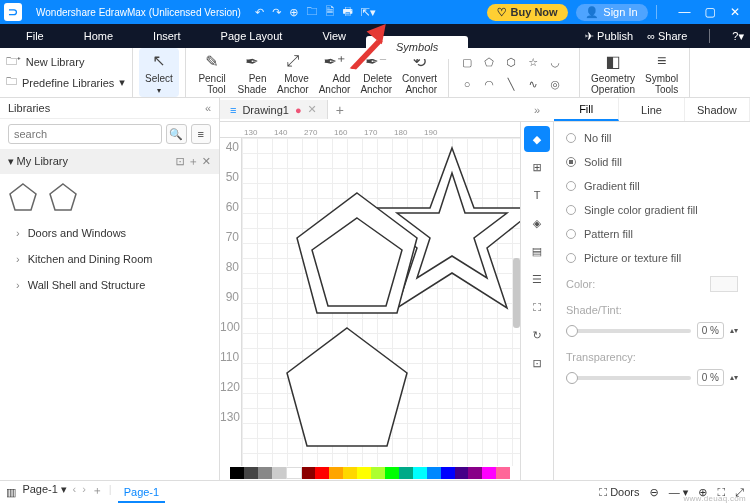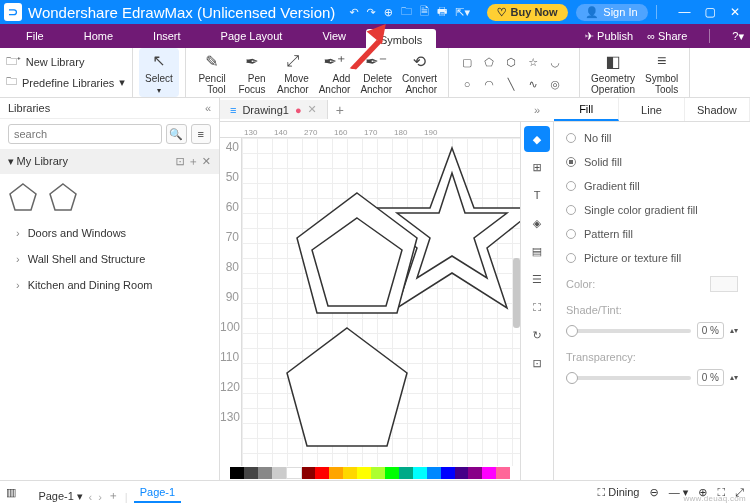--- a/index.html
+++ b/index.html
@@ -1,32 +1,32 @@
 <!DOCTYPE html>
 <html><head>
 <meta charset="utf-8">
 <style>
   * { box-sizing: border-box; margin: 0; padding: 0; font-family: -apple-system, "Segoe UI", Arial, sans-serif; user-select: none; }
   body { width: 750px; height: 504px; overflow: hidden; background: #fff; font-size: 11px; color: #333; position: relative; }
 
   
   .titlebar { height: 24px; background: #0b88ff; display: flex; align-items: center; color: #fff; padding: 0 4px; }
   .titlebar .logo { width: 18px; height: 18px; background: #fff; border-radius: 3px; display:flex; align-items:center; justify-content:center; color:#0b88ff; font-weight:bold; font-size:12px; }
-  .titlebar .title { margin-left: 6px; font-size: 15px; flex: 0 0 auto; white-space: nowrap; }
+  .titlebar .title { margin-left: 14px; font-size: 10px; flex: 0 0 auto; white-space: nowrap; }
   .titlebar .tb-icons { display:flex; align-items:center; gap:8px; margin-left: 14px; }
   .titlebar .tb-icons span { opacity:.9; }
   .buy { background:#ffcf33; color:#333; font-weight:bold; border-radius:11px; padding:2px 10px; font-size:11px; display:flex; align-items:center; gap:4px; margin-left:auto; }
   .signin { background:#4ea4ff; color:#fff; border-radius:11px; padding:2px 10px; margin-left:8px; font-size:11px; display:flex; align-items:center; gap:4px; }
   .winbtns { display:flex; gap:14px; margin-left:14px; margin-right:6px; font-size:12px; }
   .divider-v { width:1px; height:14px; background: rgba(255,255,255,.4); margin:0 8px; }
 
   
-  .menubar { height: 24px; background:#701a75; display:flex; align-items:center; color:#fff; padding:0 6px; position:relative; }
+  .menubar { height: 24px; background:#0f172a; display:flex; align-items:center; color:#fff; padding:0 6px; position:relative; }
   .menubar .mi { padding:4px 20px; font-size:11px; }
-  .menubar .mi.active { background:#fff; color:#333; border-radius:3px 3px 0 0; padding:5px 14px 6px; position:relative; top:4px; }
+  .menubar .mi.active { background:#fff; color:#333; border-radius:3px 3px 0 0; padding:5px 30px 6px; position:relative; top:11px;font-style:italic; }
   .menu-right { margin-left:auto; display:flex; gap:14px; align-items:center; }
   .menu-right span { font-size:11px; display:flex; align-items:center; gap:3px; }
 
   .arrow-ptr { position:absolute; left:370px; top:22px; width:0; height:0; border-left:10px solid transparent; border-right:10px solid transparent; border-bottom:18px solid #e53935; transform:rotate(40deg); z-index:50; }
   .arrow-stem { position:absolute; left:358px; top:40px; width:18px; height:30px; background:#e53935; transform:skewX(-30deg) rotate(10deg); z-index:49; clip-path: polygon(40% 0, 80% 0, 50% 100%, 10% 100%); }
 
   
   .ribbon { height: 50px; border-bottom:1px solid #ddd; display:flex; align-items:stretch; }
   .ribbon-left { flex:0 0 133px; border-right:1px solid #ddd; padding:4px 6px; display:flex; flex-direction:column; justify-content:space-around; }
   .rib-btn { font-size: 11px; display:flex; align-items:center; gap:5px; }
@@ -78,21 +78,21 @@
   .radio { display:flex; align-items:center; gap:8px; }
   .radio .o { width:10px; height:10px; border:1px solid #aaa; border-radius:50%; display:inline-block; }
   .radio .o.on { border-color:#888; background: radial-gradient(circle,#666 40%, transparent 45%); }
   .slider-row { display:flex; align-items:center; gap:6px; }
   .slider { flex:1; height:4px; background:#ddd; position:relative; border-radius:2px; }
   .slider .knob { position:absolute; left:0; top:-4px; width:12px; height:12px; background:#fff; border:1px solid #aaa; border-radius:50%; }
   .pct { border:1px solid #ccc; padding:2px 4px; border-radius:3px; font-size:10px; }
 
   
   .status { height:24px; border-top:1px solid #ddd; display:flex; align-items:center; font-size:11px; padding:0 6px; gap:6px; }
-  .status .pages { display:flex; align-items:flex-end; gap:6px;margin-left:16px; }
+  .status .pages { display:flex; align-items:flex-start; gap:6px; }
   .status .pg-tab { color:#0b88ff; border-bottom:2px solid #0b88ff; padding:3px 6px; }
   .status .right { margin-left:auto; display:flex; align-items:center; gap:10px; }
 
   .watermark { position:absolute; right:4px; bottom:1px; font-size:8px; color:#bbb; letter-spacing:.3px; }
 
   .scroll-handle { position:absolute; right:0; top:120px; width:7px; height:70px; background:#c8c8c8; border-radius:3px; }
 </style>
 </head>
 <body>
 
@@ -150,21 +150,21 @@
   </div>
   <div class="rgroup">
     <div class="rbtn">
         <div class="ic">✎</div>
         <div class="lbl">Pencil
 Tool</div>
       </div>
     <div class="rbtn">
         <div class="ic">✒</div>
         <div class="lbl">Pen
-Focus</div>
+Shade</div>
       </div>
     <div class="rbtn">
         <div class="ic">⤢</div>
         <div class="lbl">Move
 Anchor</div>
       </div>
     <div class="rbtn">
         <div class="ic">✒⁺</div>
         <div class="lbl">Add
 Anchor</div>
@@ -226,22 +226,22 @@
     </div>
     <div class="shapes-prev">
       <svg width="30" height="30">
           <polygon points="15,2 28,12 23,28 7,28 2,12" stroke-width="1.5"></polygon>
         </svg>
       <svg width="30" height="30">
           <polygon points="15,2 28,12 23,28 7,28 2,12" stroke-width="1.5"></polygon>
         </svg>
     </div>
     <div class="cat">Doors and Windows</div>
+    <div class="cat">Kitchen and Dining Room</div>
     <div class="cat">Wall Shell and Structure</div>
-    <div class="cat">Kitchen and Dining Room</div>
   </div>
 
   <div class="canvas-wrap">
     <div class="doc-tabs">
       <div class="doc-tab">
         <span style="color:#0b88ff">≡</span>
         <span>Drawing1</span>
         <span class="dot">●</span>
         <span style="color:#aaa">✕</span>
       </div>
@@ -382,21 +382,21 @@
   <span>▥</span>
   <div class="pages">
     <span><span>Page-1</span> ▾</span>
     <span style="color:#aaa">‹</span>
     <span style="color:#aaa">›</span>
     <span style="color:#888">＋</span>
     <span style="color:#ddd">|</span>
     <span class="pg-tab">Page-1</span>
   </div>
   <div class="right">
-    <span>⛶ <span>Dining</span></span>
+    <span>⛶ <span>Doors</span></span>
     <span>⊖</span>
     <span>— ▾</span>
     <span>⊕</span>
     <span>⛶</span>
     <span>⤢</span>
   </div>
 </div>
 
 <div class="watermark">www.deuaq.com</div>
 

